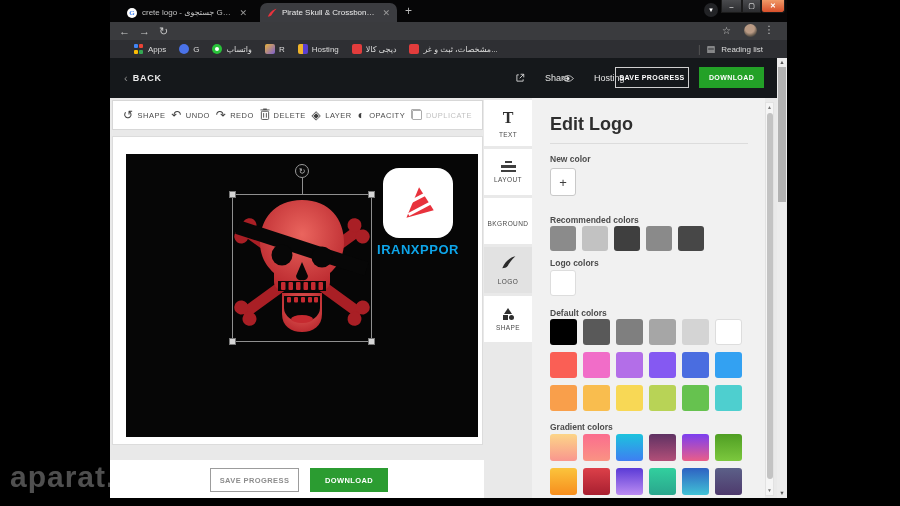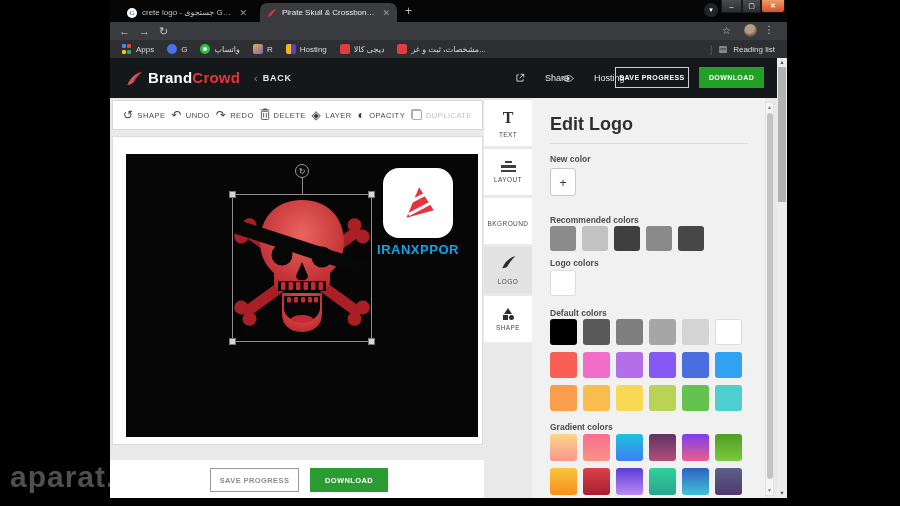--- a/index.html
+++ b/index.html
@@ -35,21 +35,21 @@
 #urlpill{position:absolute;left:62px;top:2px;width:546px;height:14px;background:#202124;
   border-radius:7px;display:flex;align-items:center;padding:0 8px;gap:4px;overflow:hidden;white-space:nowrap}
 #url-domain{color:#e8eaed;font-size:8px;font-weight:700}
 #url-path{color:#9aa0a6;font-size:8px}
 #star{position:absolute;right:56px;top:3px;color:#c9c9c9;font-size:10px}
 #avatar{position:absolute;right:30px;top:2px;width:13px;height:13px;border-radius:50%;
   background:radial-gradient(circle at 45% 35%,#b99a84 0 40%,#5a5146 70%,#333a44)}
 #dots{position:absolute;right:13px;top:2px;color:#c9c9c9;font-size:10px}
 
 #bookmarks{position:absolute;left:0;top:40px;width:677px;height:18px;background:#2e2f33;
-  display:flex;align-items:center;padding:0 12px;gap:4px}
+  display:flex;align-items:center;padding:0 24px;gap:4px}
 .bm{display:flex;align-items:center;gap:4px;font-size:8px;color:#dcdcdc;white-space:nowrap}
 .bmic{width:10px;height:10px;border-radius:2px;flex:0 0 auto}
 .bmic.apps-grid{display:grid;grid-template-columns:4px 4px;gap:1px;background:none}
 .bmic.apps-grid i{width:4px;height:4px;border-radius:1px}
 .bmic.g-circle{background:#4a72e8;border-radius:50%}
 .bmic.whatsapp{background:#29c33a;border-radius:50%;position:relative}
 .bmic.whatsapp::after{content:"";position:absolute;left:3px;top:3px;width:4px;height:4px;
   border-radius:50%;background:#fff}
 .bmic.r-favicon{background:linear-gradient(135deg,#e8b23a,#7a5fd0)}
 .bmic.hosting{background:linear-gradient(90deg,#f0b429 0 50%,#5a3fd0 50%)}
@@ -241,27 +241,20 @@
         </span>
       </span>
     <span id="bm-right">
       <span id="bm-sep">|</span>
       <span id="rl-icon">▤</span>
       <span id="rl-label">Reading list</span>
     </span>
   </div>
 
   <div id="siteheader">
-    <span id="brandlogo">
-      <svg width="17" height="17" viewBox="0 0 24 24">
-          <path d="M2 21 C7 9 15 4 23 2 C17 8 13 13 11 17 C9 20 5 21 2 21 Z" fill="#e8323c"></path>
-          <path d="M2 21 C6 12 12 7 19 4 C14 9 11 13 10 16 C8.5 19 5 21 2 21 Z" fill="#8a8f96" opacity=".5"></path>
-        </svg>
-      <span><span id="brand-a">Brand</span><span id="brand-b">Crowd</span></span>
-    </span>
     <span id="backlink">
       <span id="back-chev">‹</span>
       <span id="back-label">BACK</span>
     </span>
     <span class="hbtn" id="share-btn">
       <svg width="10" height="10" viewBox="0 0 16 16">
           <path d="M6 3 H3 V13 H13 V10" stroke="#ddd" fill="none" stroke-width="1.4"></path>
           <path d="M9 2 H14 V7 M14 2 L7.5 8.5" stroke="#ddd" fill="none" stroke-width="1.4"></path>
         </svg>
       <span>Share</span>

